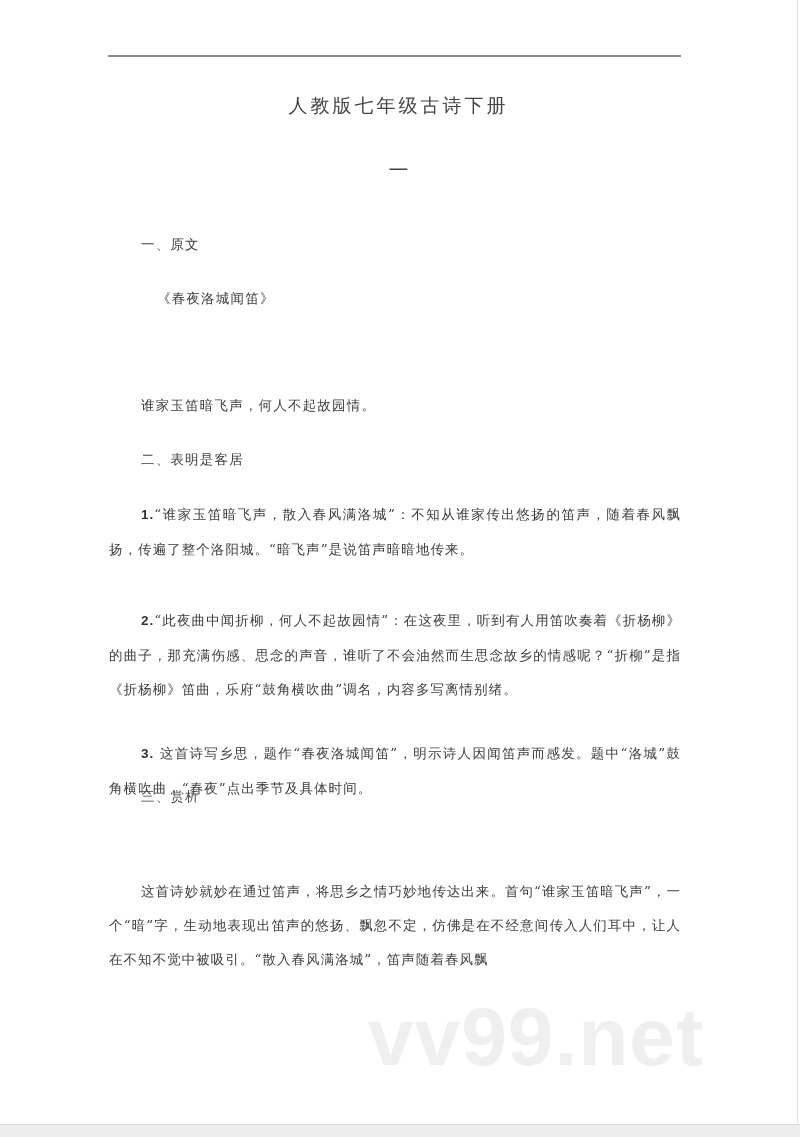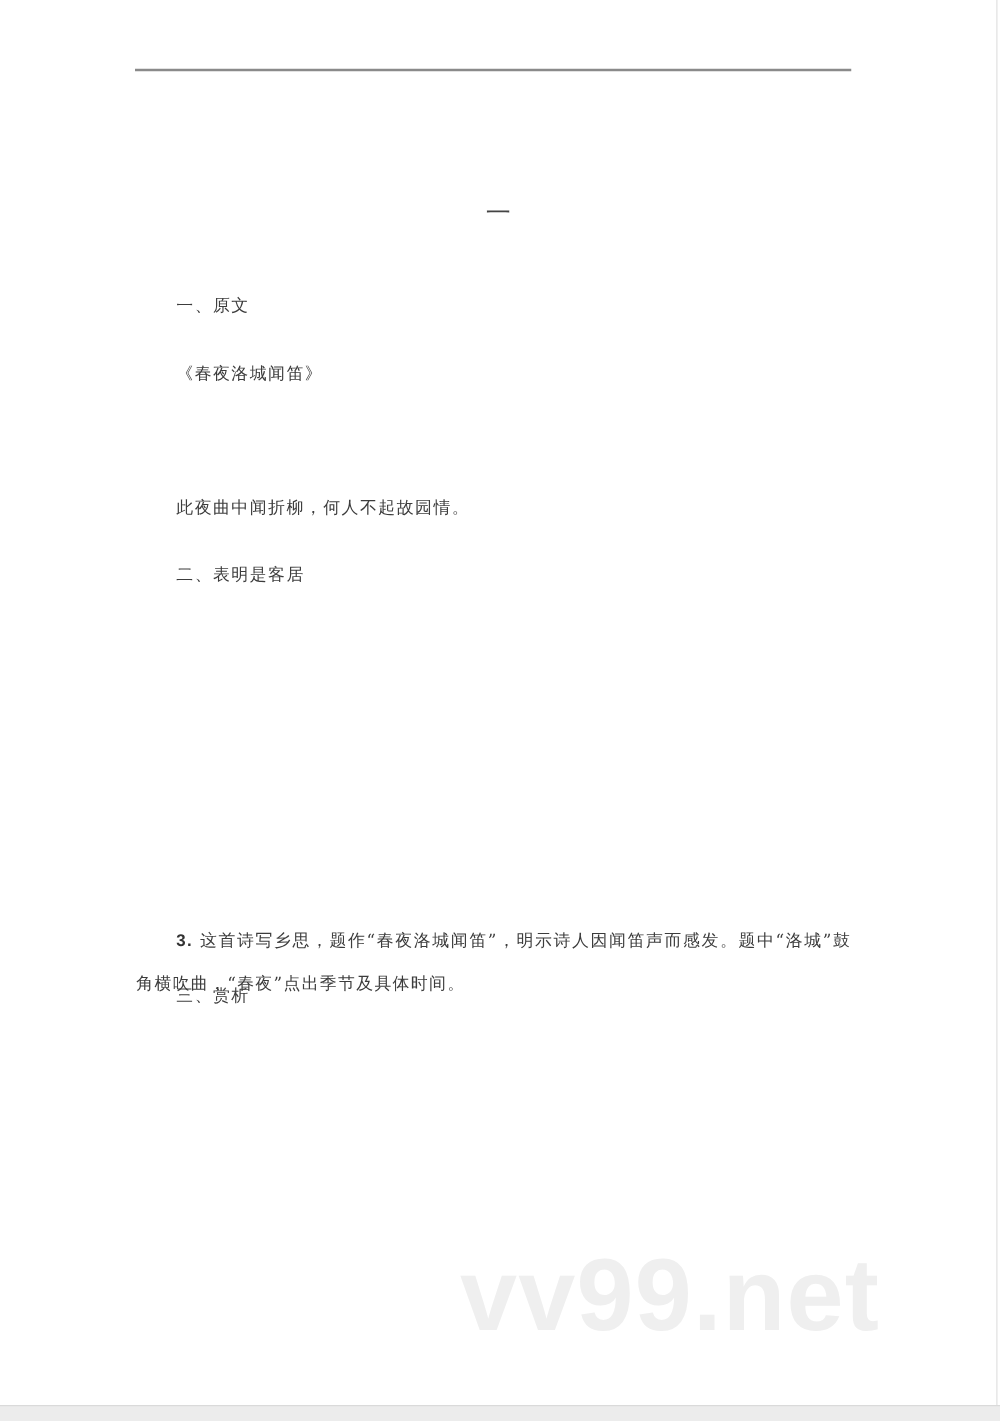--- a/index.html
+++ b/index.html
@@ -96,33 +96,41 @@
       color: #efefef;
       white-space: nowrap;
     }
   </style>
 </head>
 <body>
 
 <div class="page">
   <div class="top-rule"></div>
 
+  <div class="doc-title">人教版七年级古诗下册</div>
   <div class="doc-part">一</div>
 
   <div class="line" style="top:236px;">一、原文</div>
-  <div class="line" style="top:290px;">《春夜洛城闻笛》</div>
-  <div class="line" style="top:397px;">此夜曲中闻折柳，何人不起故园情。</div>
+  <div class="line" style="top:290px;margin-left:16px;">《春夜洛城闻笛》</div>
+  <div class="line" style="top:397px;">谁家玉笛暗飞声，何人不起故园情。</div>
 
   <div class="line" style="top:451px;">二、表明是客居</div>
 
+  <div class="para" style="top:497px;">
+    <span class="num">1.</span><span>“谁家玉笛暗飞声，散入春风满洛城”：不知从谁家传出悠扬的笛声，随着春风飘扬，传遍了整个洛阳城。“暗飞声”是说笛声暗暗地传来。</span>
+  </div>
 
+  <div class="para" style="top:603px;">
+    <span class="num">2.</span><span>“此夜曲中闻折柳，何人不起故园情”：在这夜里，听到有人用笛吹奏着《折杨柳》的曲子，那充满伤感、思念的声音，谁听了不会油然而生思念故乡的情感呢？“折柳”是指《折杨柳》笛曲，乐府“鼓角横吹曲”调名，内容多写离情别绪。</span>
+  </div>
 
   <div class="para" style="top:736px;">
     <span class="num">3.</span><span> 这首诗写乡思，题作“春夜洛城闻笛”，明示诗人因闻笛声而感发。题中“洛城”鼓角横吹曲，“春夜”点出季节及具体时间。</span>
   </div>
 
   <div class="line" style="top:788px;">三、赏析</div>
 
+  <div class="para" style="top:874px;">这首诗妙就妙在通过笛声，将思乡之情巧妙地传达出来。首句“谁家玉笛暗飞声”，一个“暗”字，生动地表现出笛声的悠扬、飘忽不定，仿佛是在不经意间传入人们耳中，让人在不知不觉中被吸引。“散入春风满洛城”，笛声随着春风飘</div>
 
   <div class="watermark">vv99.net</div>
 </div>
 
 <div class="bottom-bar"></div>
 
 </body></html>

